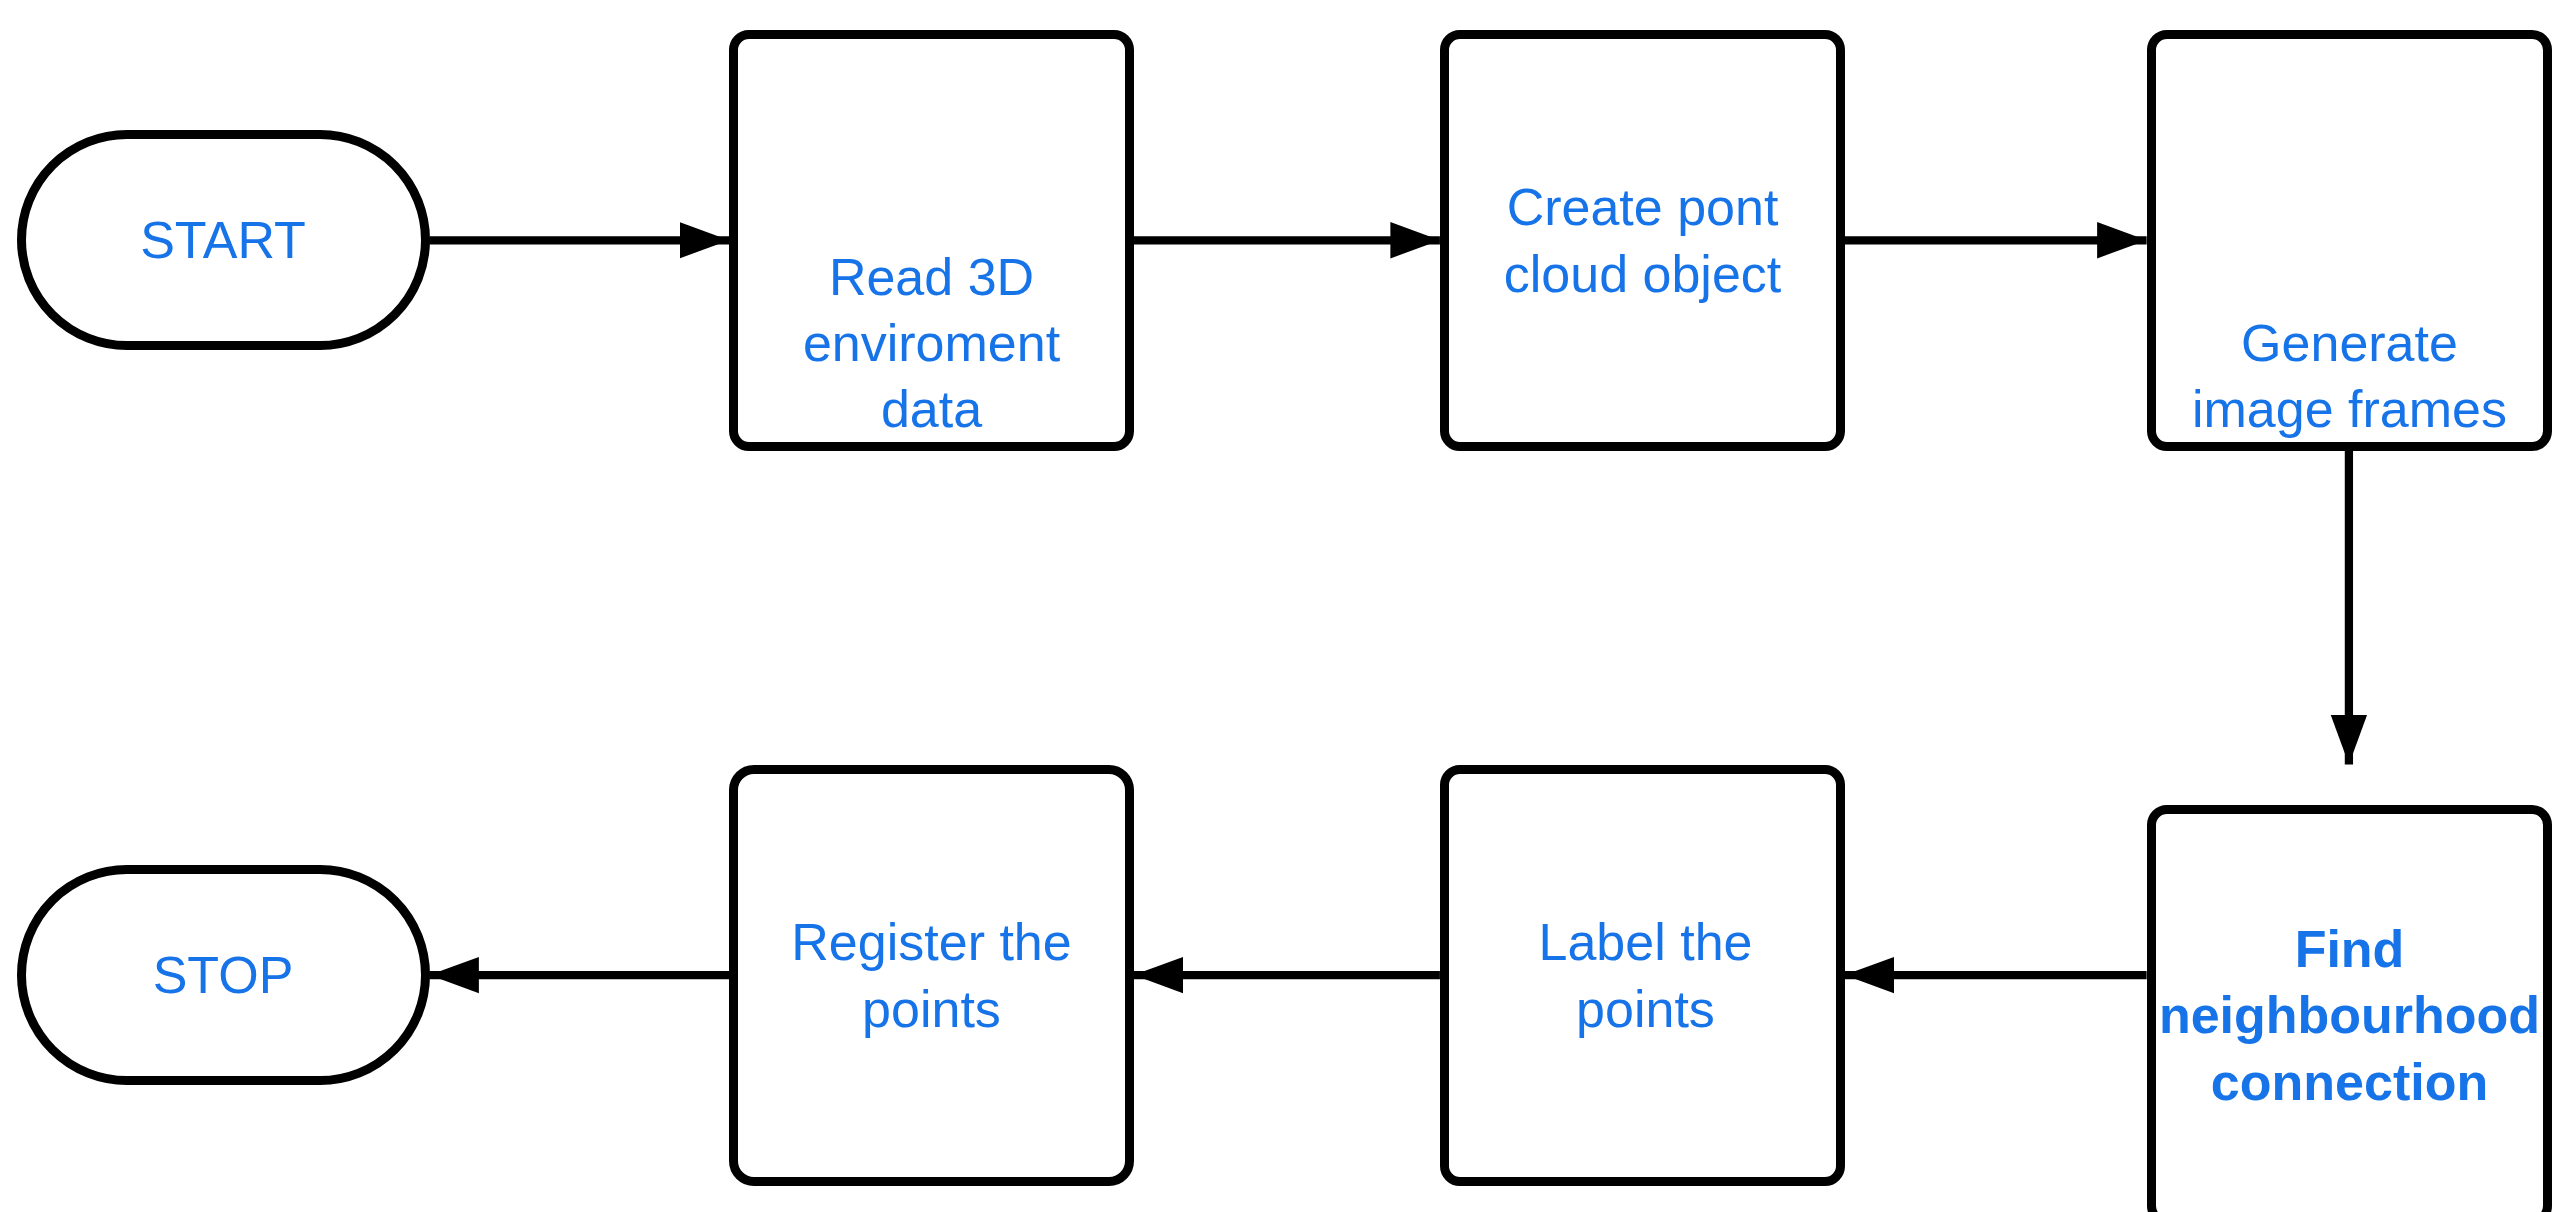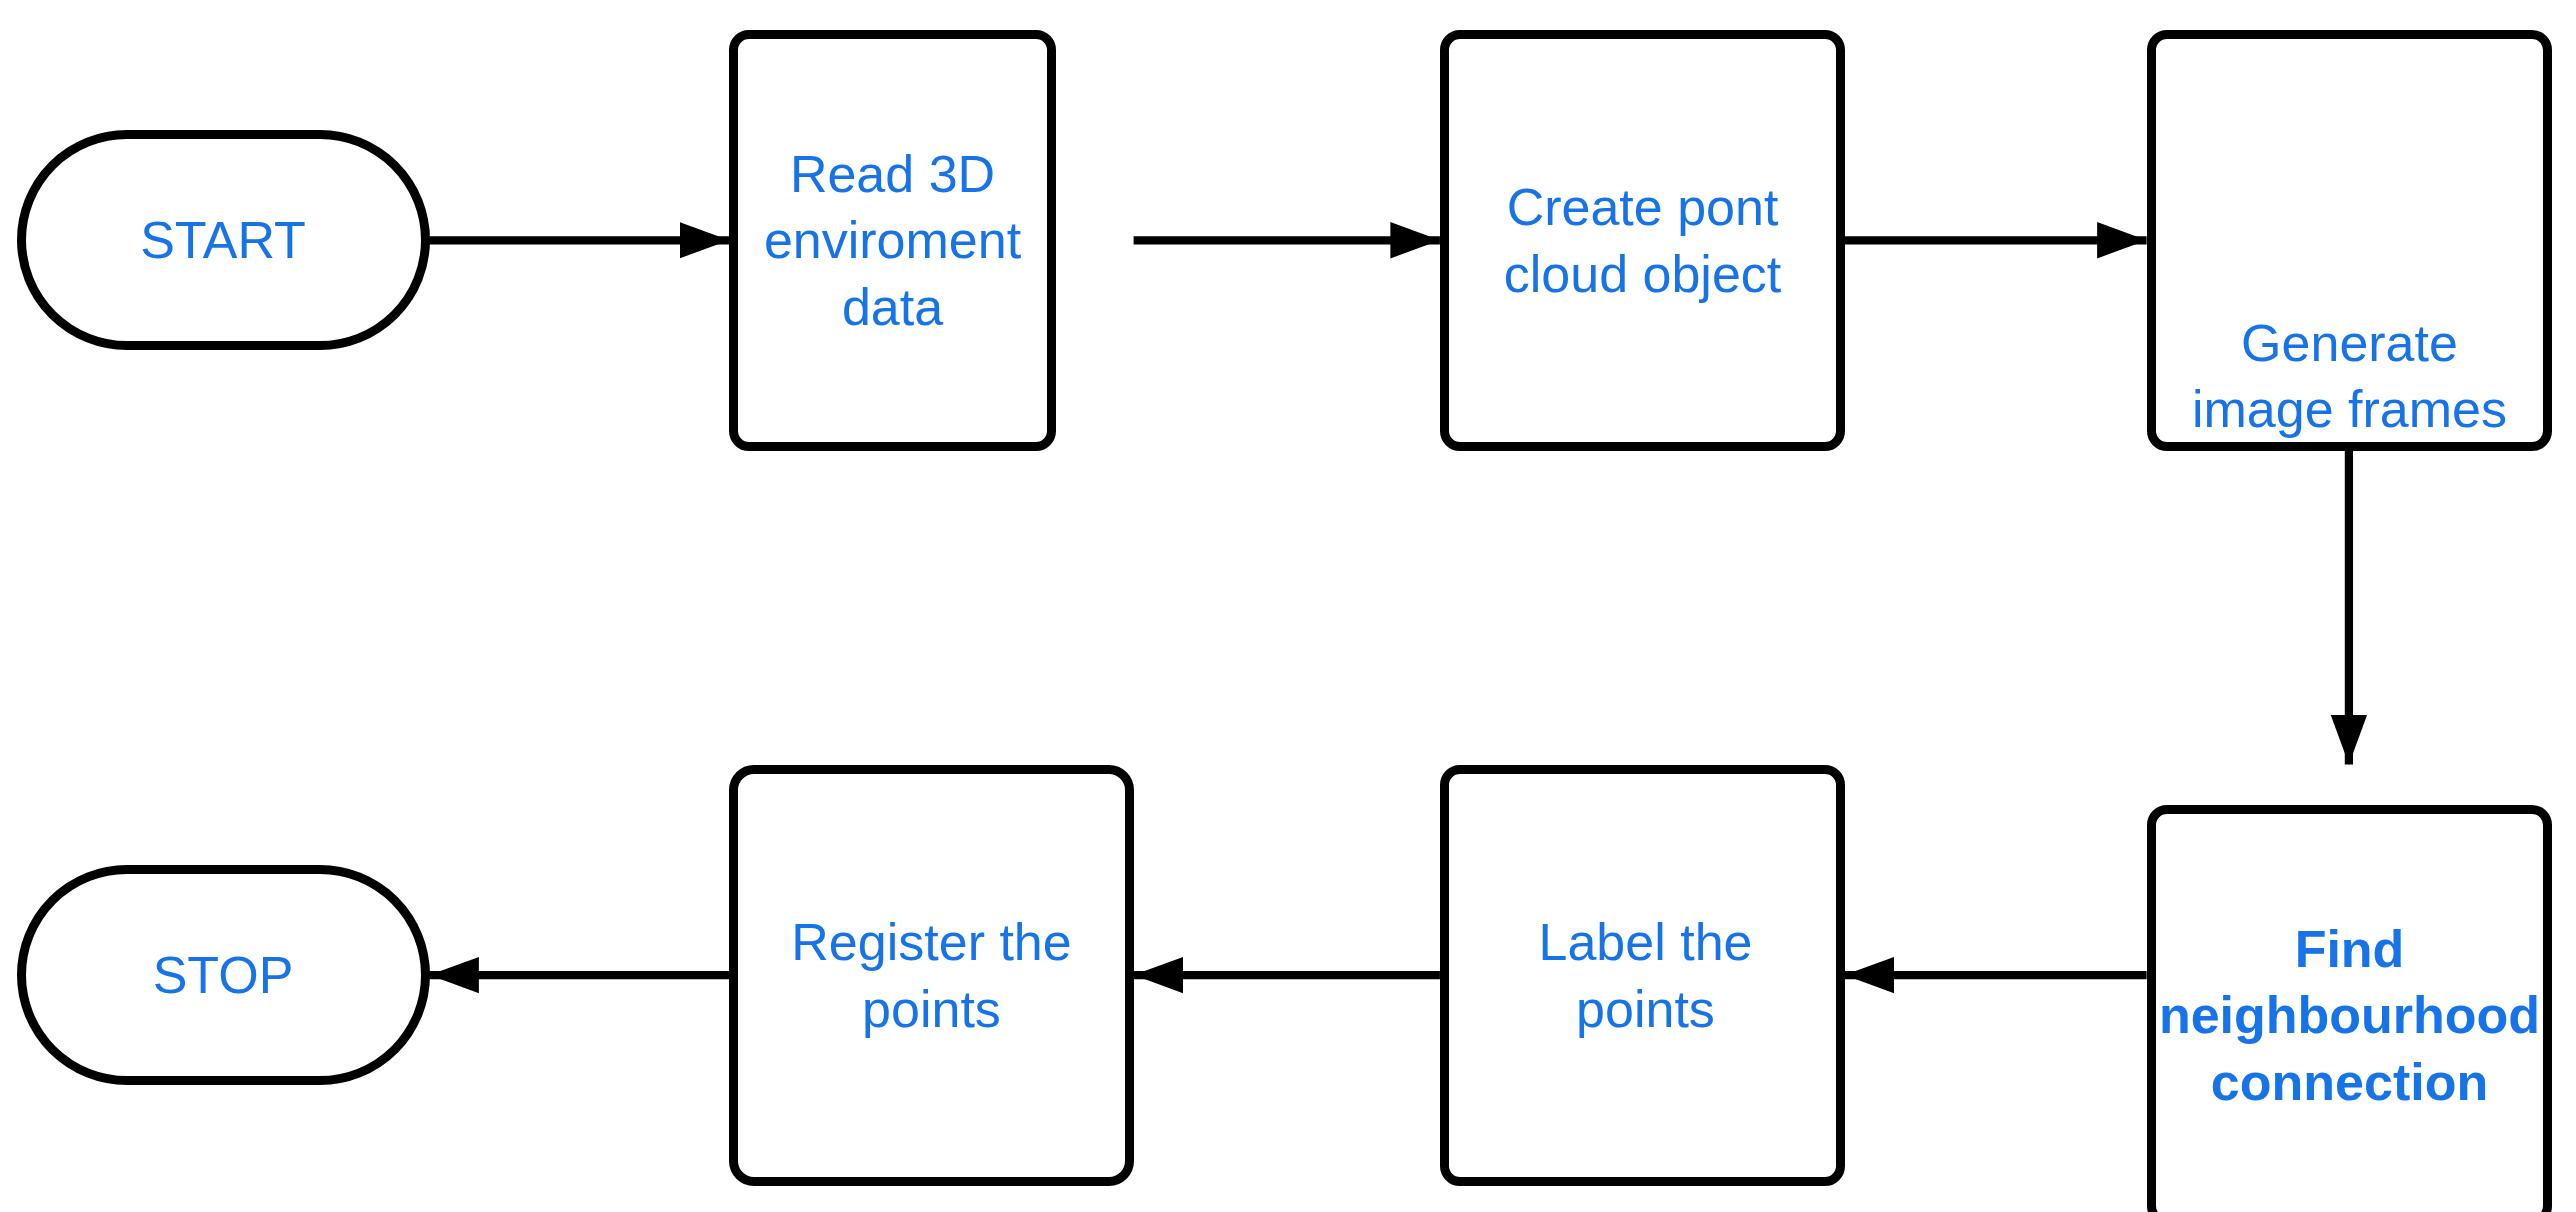--- a/index.html
+++ b/index.html
@@ -42,21 +42,21 @@
     color: var(--text);
     font-size: 52px;
     line-height: 1.27;
     text-align: center;
     white-space: pre-line;
   }
   .process { border-radius: 20px; }
   .terminator { border-radius: 116px; }
 
   #node-start    { left: 16.5px;   top: 130px;  width: 413px; height: 220px; }
-  #node-read     { left: 729px;  top: 30px;   width: 327px; height: 421px; }
+  #node-read     { left: 729px;  top: 30px;   width: 405px; height: 421px; align-items: flex-end; }
   #node-create   { left: 1440px; top: 30px;   width: 405px; height: 421px; }
   #node-generate { left: 2147px; top: 30px;   width: 405px; height: 421px; align-items: flex-end; }
   #node-find     { left: 2147px; top: 805px;  width: 405px; height: 421px; font-weight: bold; }
   #node-label    { left: 1440px; top: 765px;  width: 405px; height: 421px; padding-left: 6px; }
   #node-register { left: 729px;  top: 765px;  width: 405px; height: 421px; border-radius: 25px; }
   #node-stop     { left: 16.5px;   top: 865px; width: 413px; height: 220px; }
 </style>
 </head>
 <body>
 

